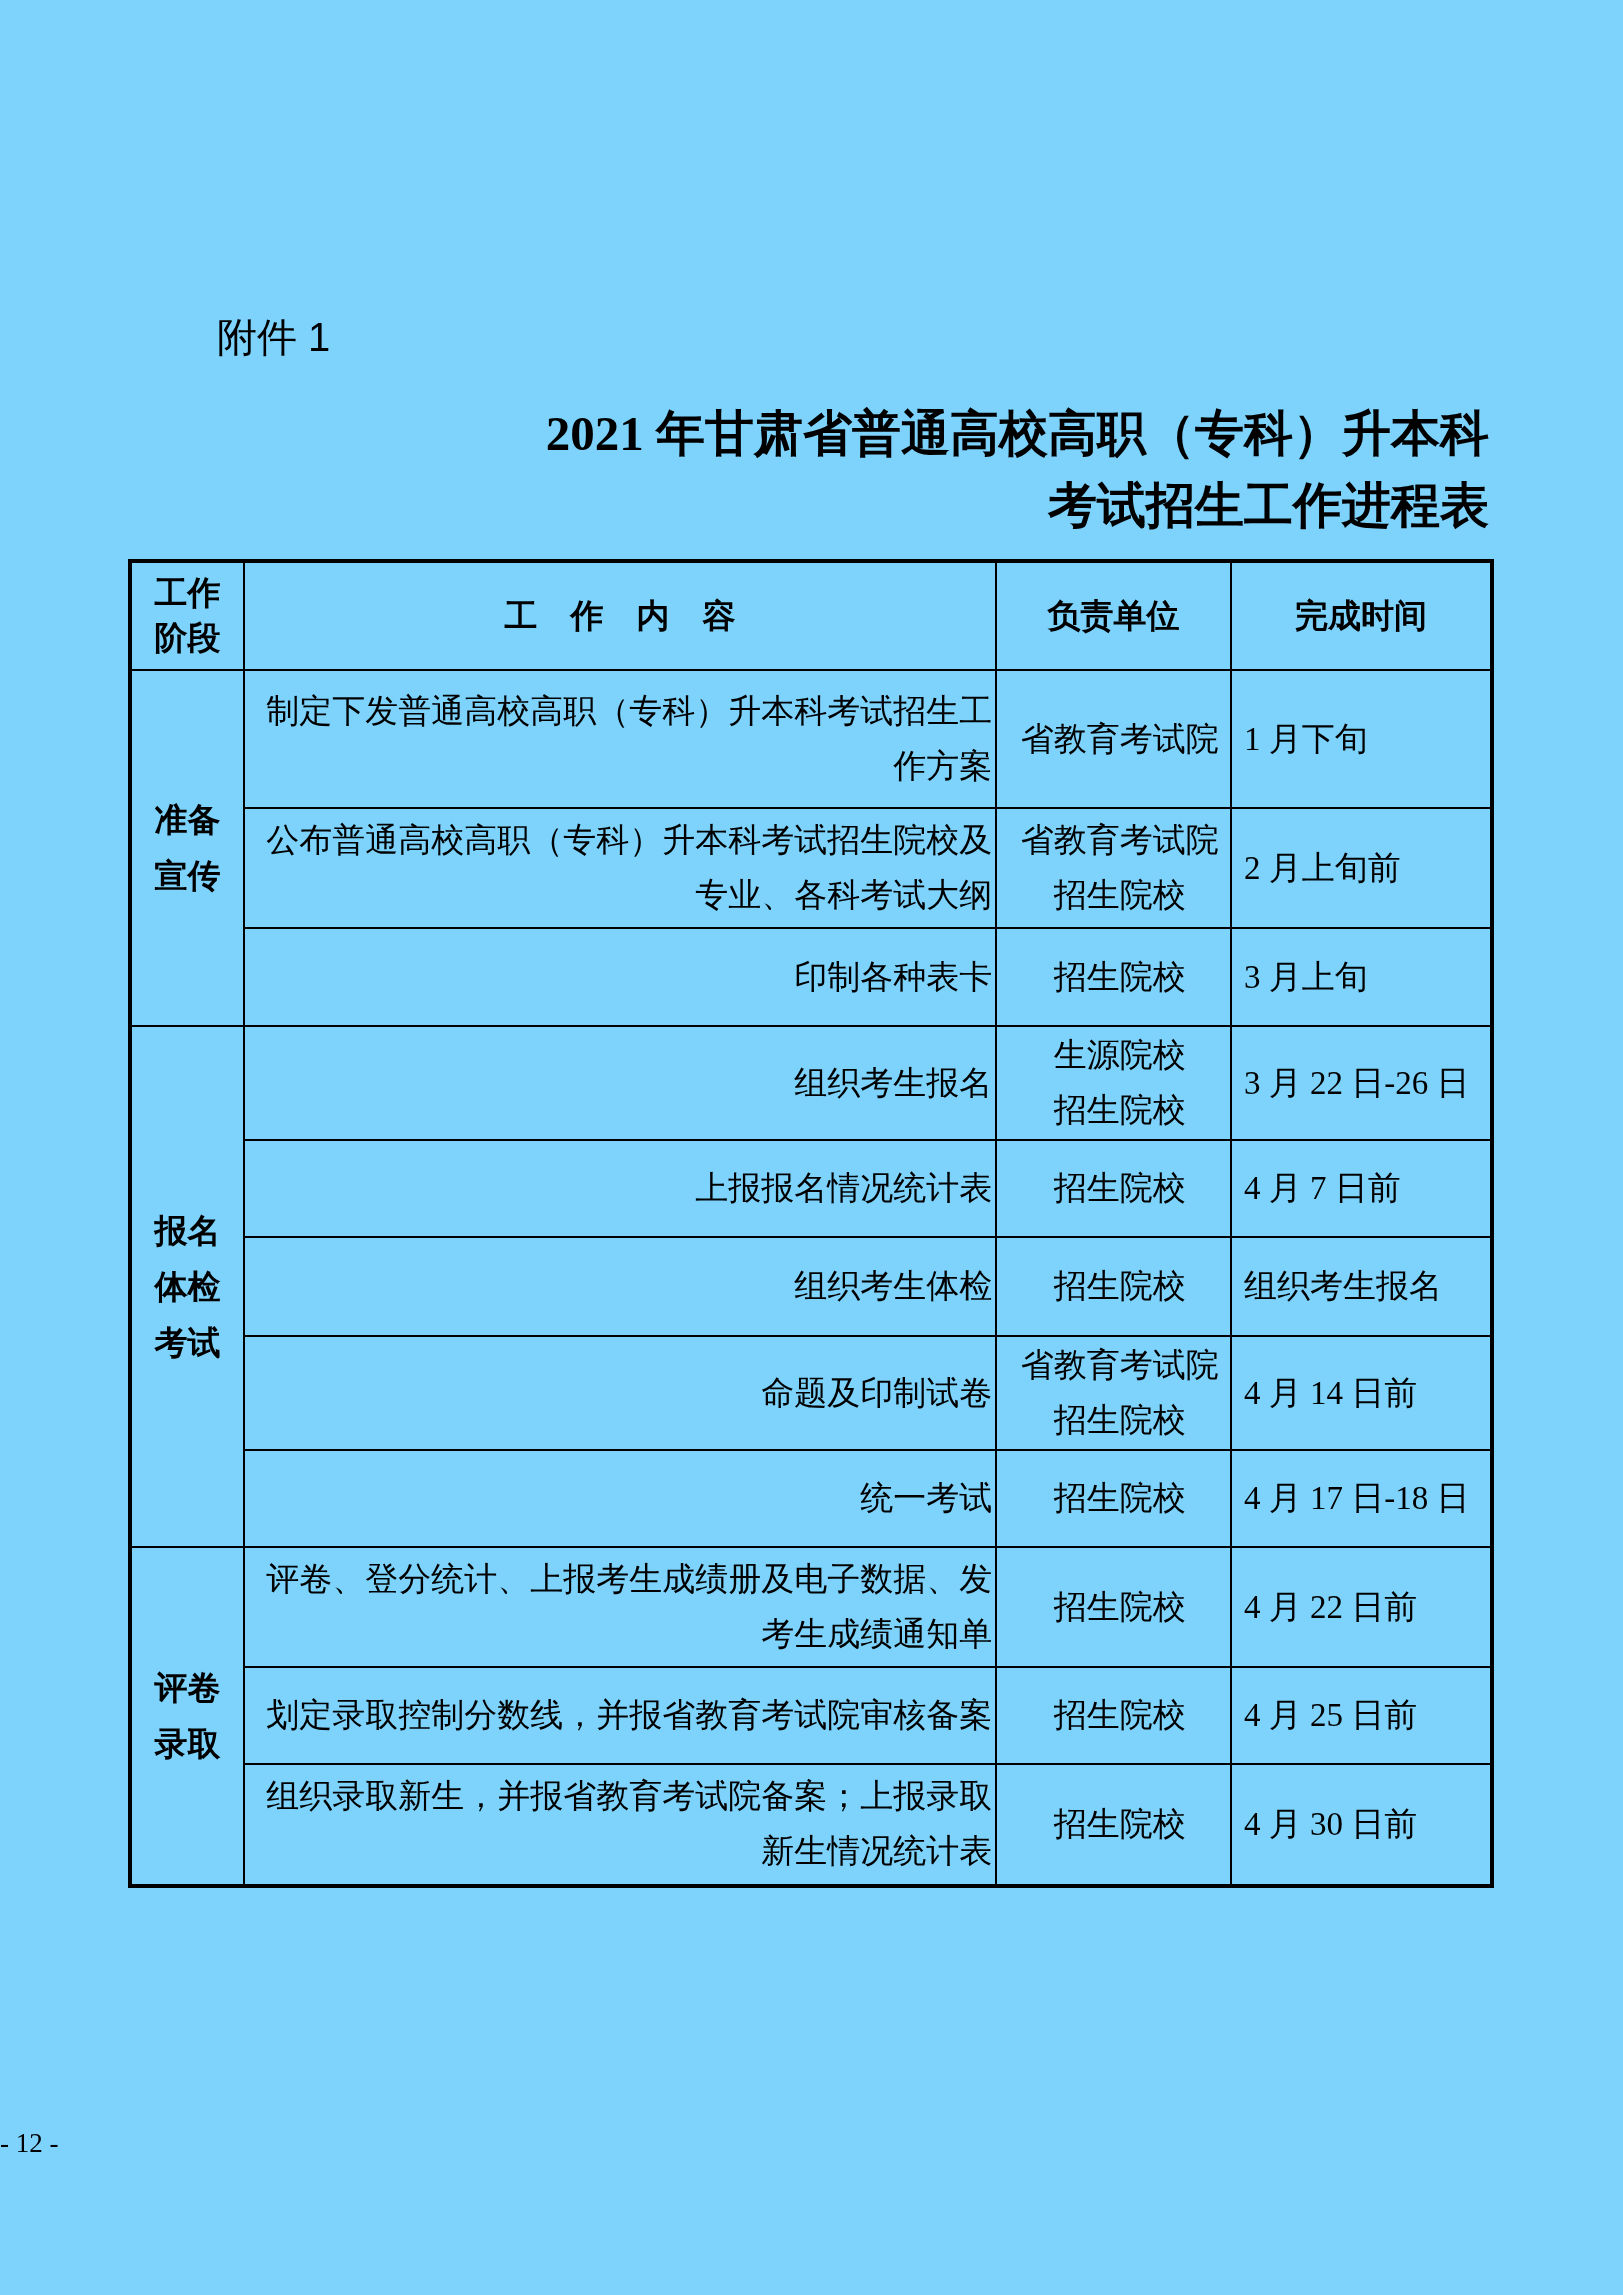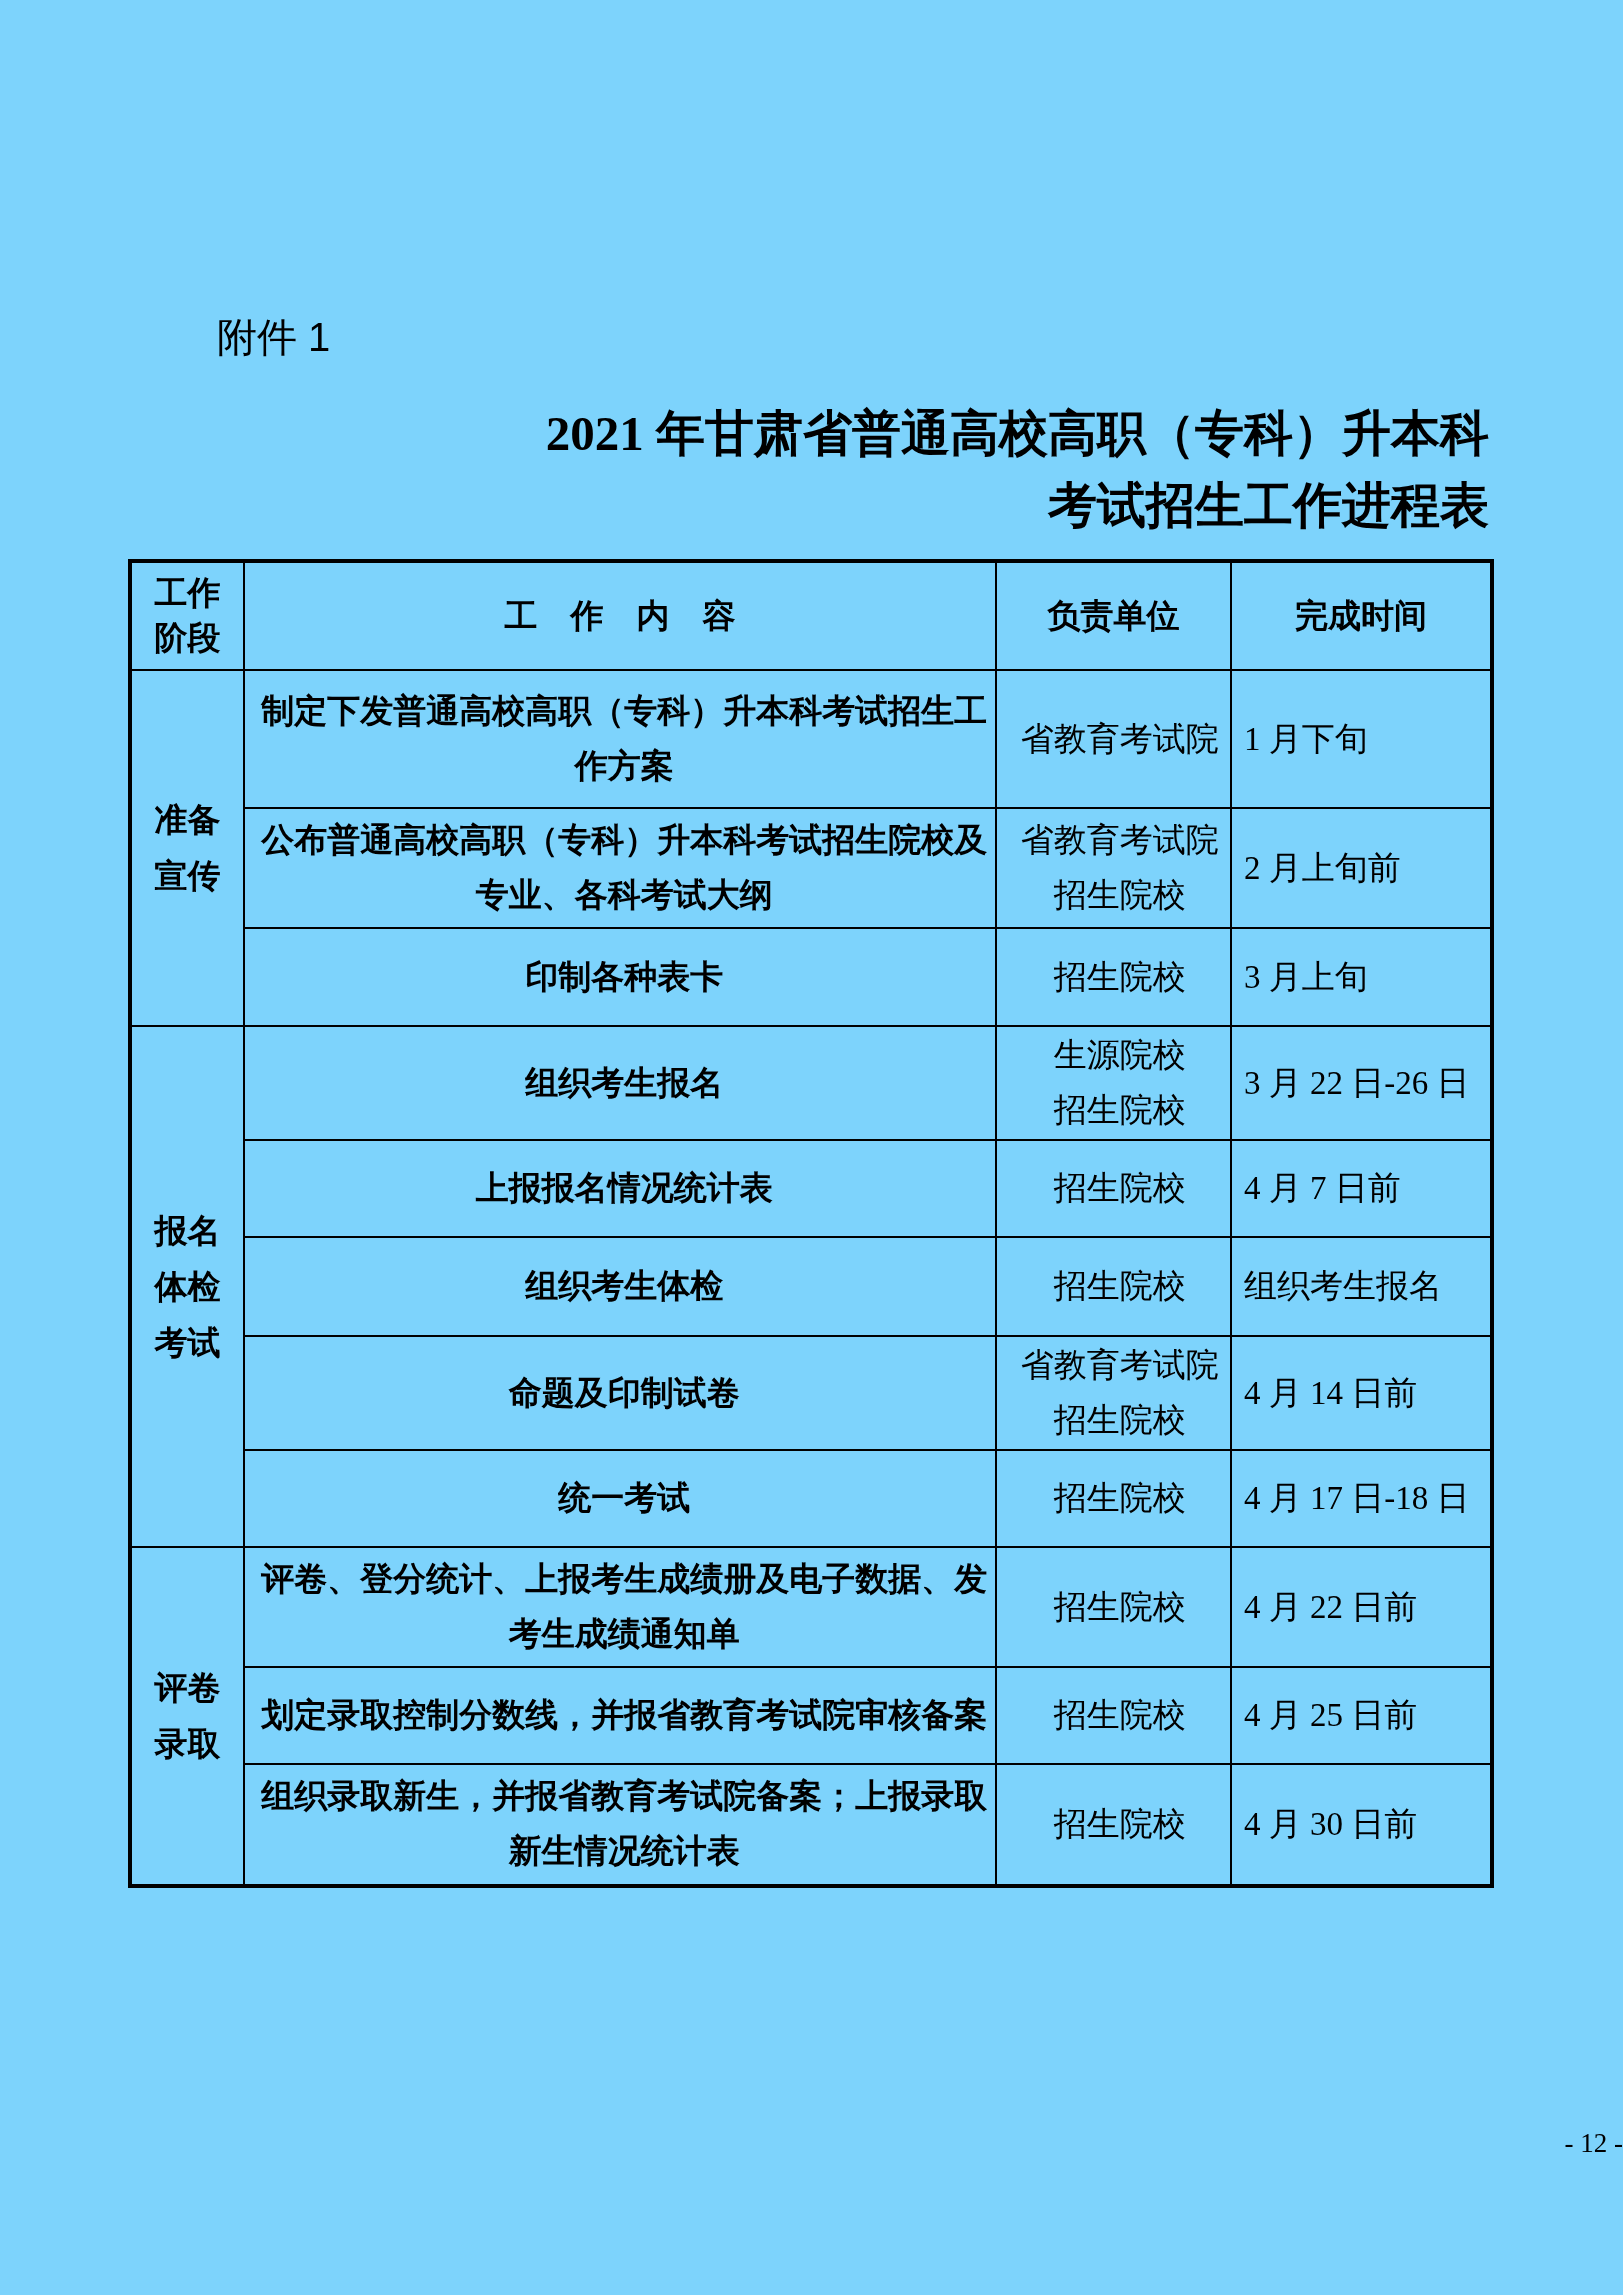--- a/index.html
+++ b/index.html
@@ -57,43 +57,42 @@
     line-height: 45px;
   }
   td.group-cell {
     font-weight: bold;
     text-align: center;
     padding: 0;
     white-space: pre-line;
     line-height: 56px;
   }
   td.content-cell {
-    text-align: center;
+    text-align: right;
     padding: 4.1px 2.7px 4.1px 11px;
     line-height: 55px;
-    font-weight: bold;
   }
   td.unit-cell {
     text-align: center;
     padding-left: 13.6px;
     line-height: 55px;
     white-space: pre-line;
   }
   td.time-cell {
     text-align: left;
     padding-left: 12px;
     line-height: 55px;
     white-space: pre-line;
   }
   .page-number {
     position: absolute;
     left: 0;
     top: 2128px;
     width: 1623px;
-    text-align: right;
+    text-align: left;
     font-size: 27px;
     line-height: 31px;
     white-space: pre;
   }
 </style>
 </head>
 <body>
 
 <div class="page">
 

